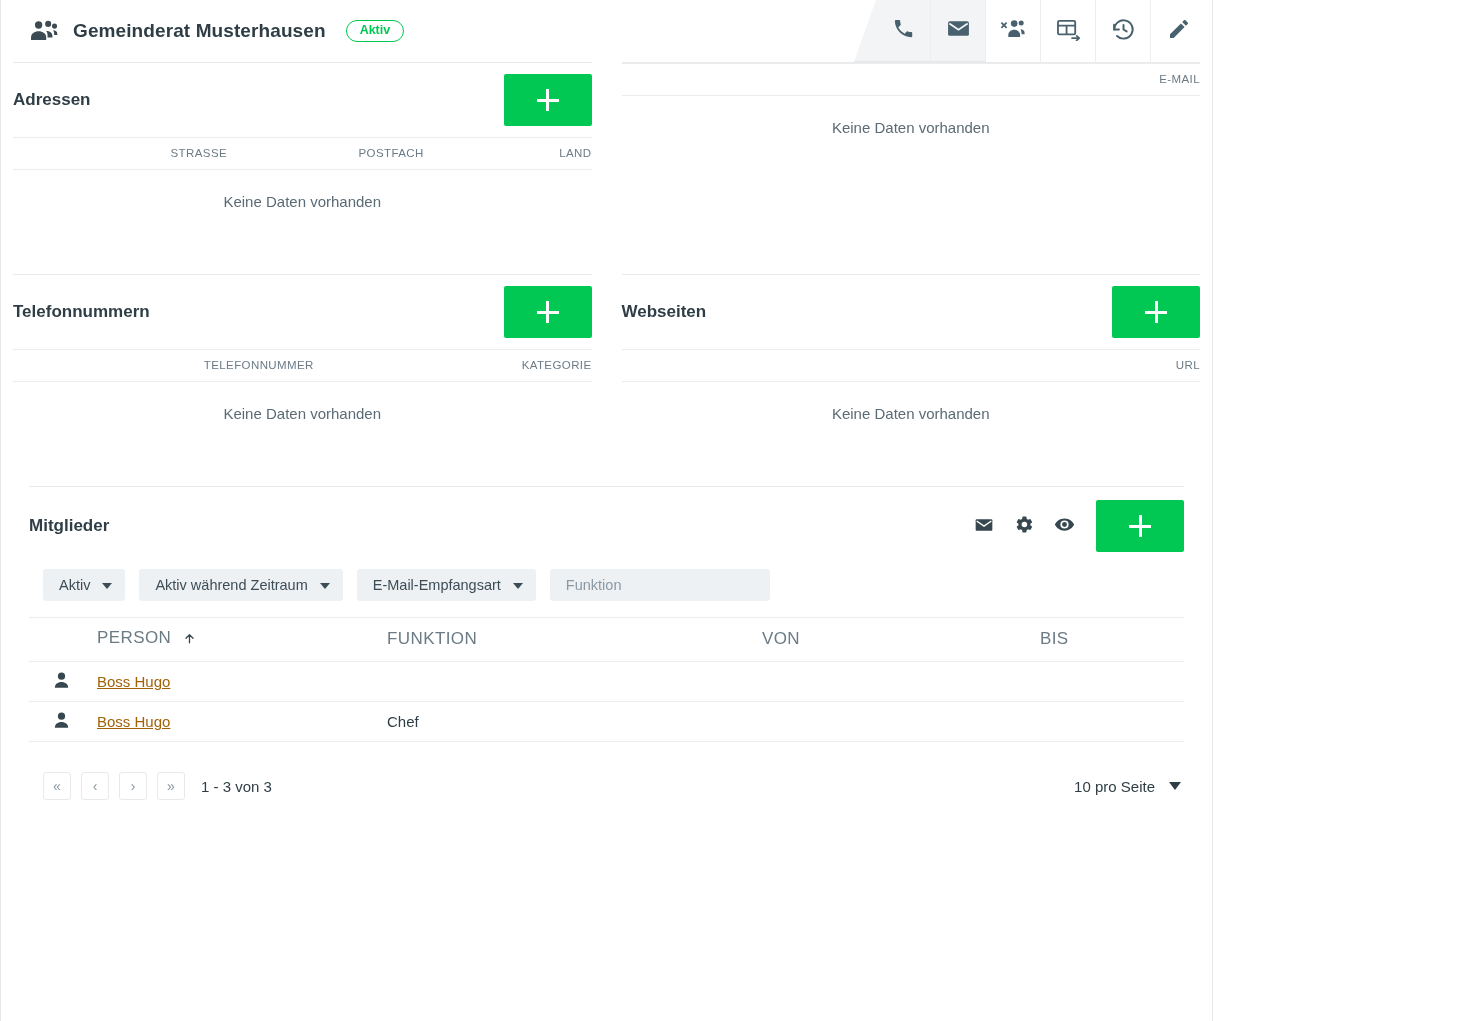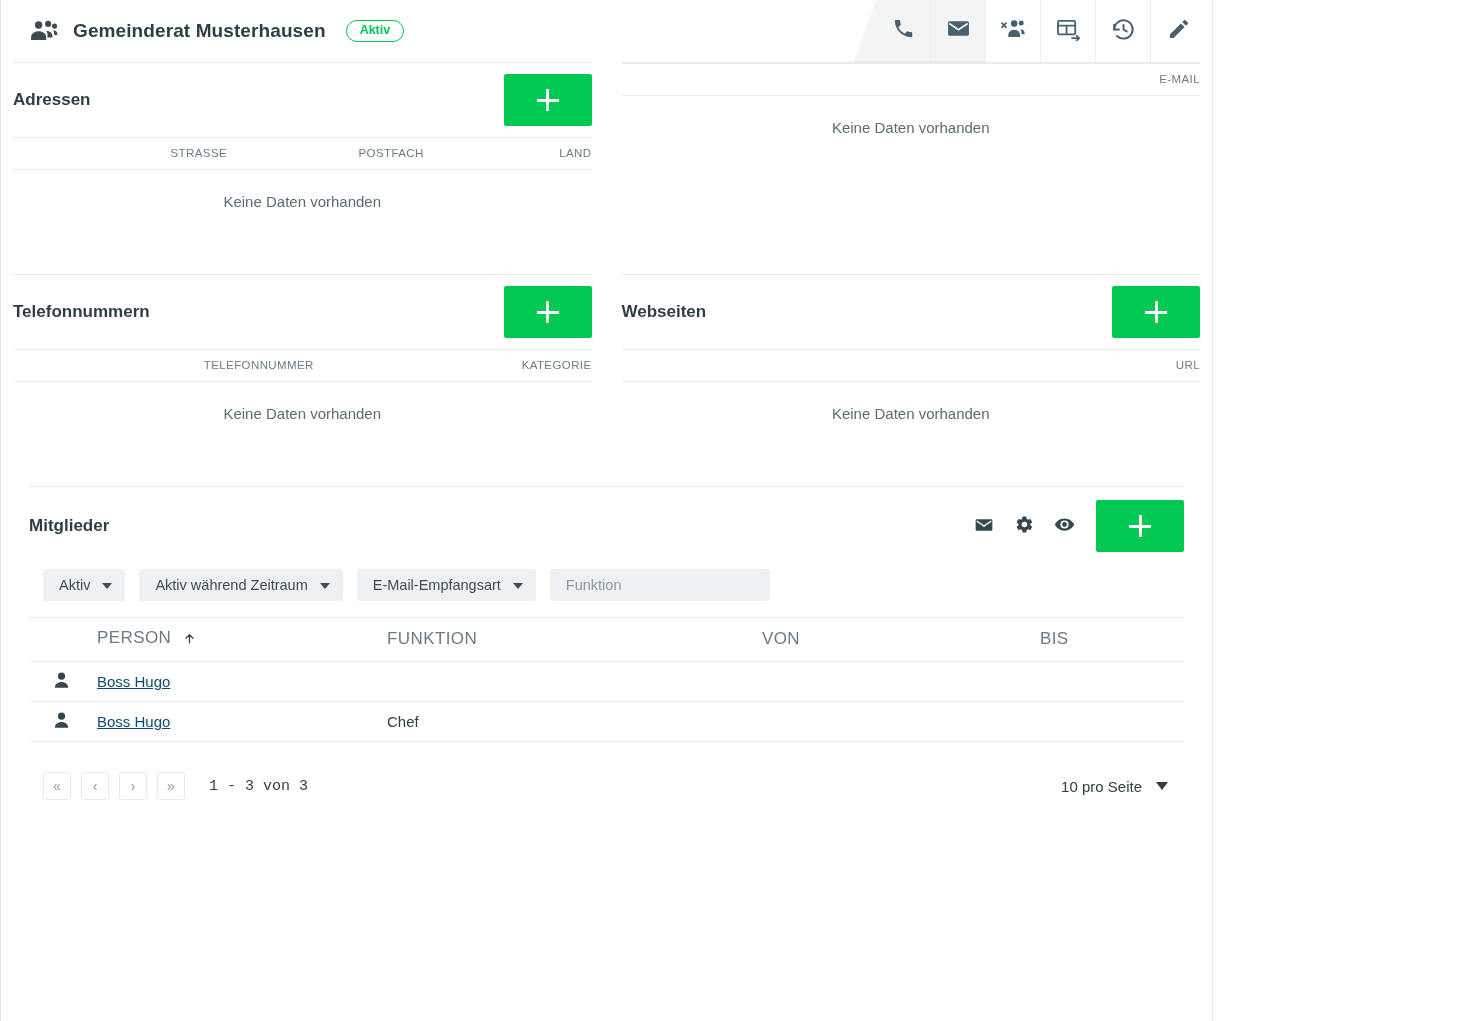--- a/index.html
+++ b/index.html
@@ -240,21 +240,21 @@
   table.members td {
     border-bottom: 1px solid #ececee;
     height: 40px;
     font-size: 15px;
     color: #2f3e46;
     vertical-align: middle;
   }
   td.avatar-cell { width: 68px; padding-left: 22px; }
   .avatar-icon { color: #37474f; display: block; }
   a.person-link {
-    color: #0c4a6e;
+    color: #a16207;
     text-decoration: underline;
     font-size: 15px;
     cursor: pointer;
   }
 
   
   .pager {
     position: relative;
     display: flex;
     align-items: center;
@@ -268,28 +268,27 @@
     background: #ffffff;
     border-radius: 3px;
     color: #8796a0;
     font-size: 14px;
     line-height: 1;
     display: flex; align-items: center; justify-content: center;
     cursor: pointer;
     font-family: "Liberation Sans", sans-serif;
   }
   .pg-range {
-    margin-left: 14px;
+    margin-left: 6px;
     font-size: 15px;
     color: #2f3e46;
-    font-family: Liberation Mono, monospace;
   }
   .pg-size {
     position: absolute;
-    right: 16px;
+    right: 3px;
     display: flex;
     align-items: center;
     gap: 14px;
     font-size: 15px;
     color: #2f3e46;
     cursor: pointer;
   }
   .chev-lg {
     width: 0; height: 0;
     border-left: 6.5px solid transparent;

